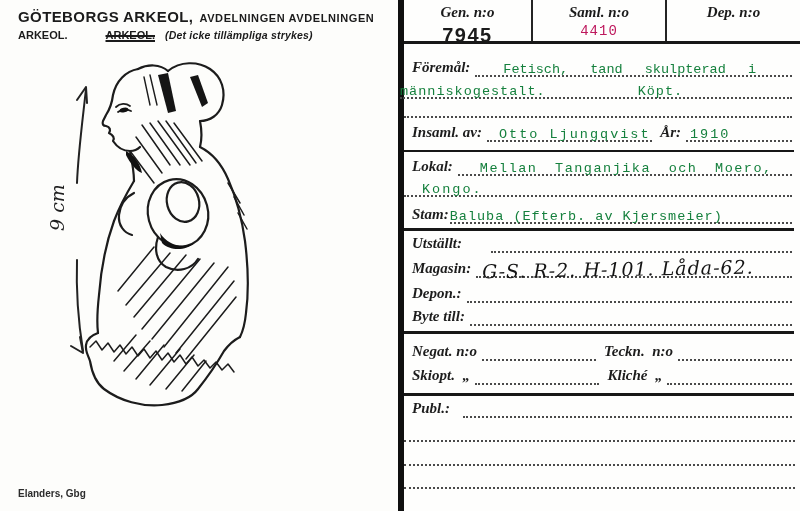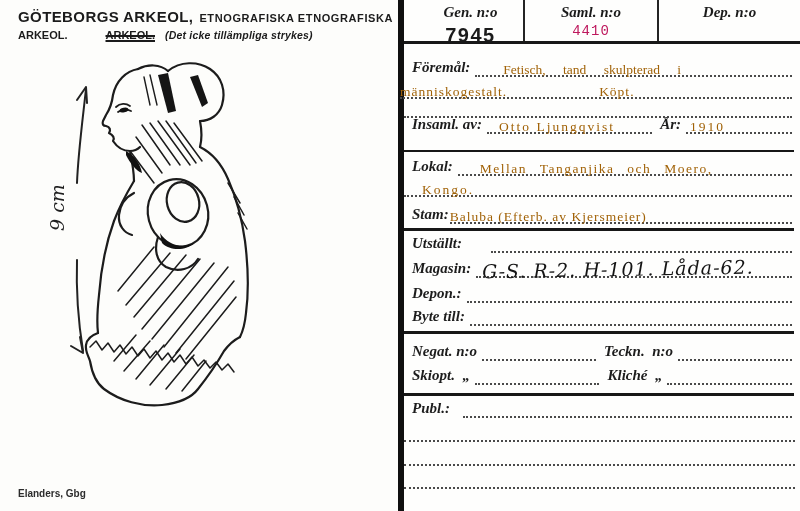--- a/index.html
+++ b/index.html
@@ -14,44 +14,44 @@
   .struck{margin-left:38px;text-decoration:underline line-through;text-decoration-thickness:1.5px;}
   .dept-note{margin-left:10px;font-style:italic;font-weight:bold;font-size:10.5px;letter-spacing:0.2px;}
   .printer{position:absolute;left:18px;top:488px;font-size:10px;font-weight:bold;color:#2c2c2c;}
   .sketch{position:absolute;left:30px;top:55px;}
 
   
   .card{position:absolute;left:398px;top:0;width:402px;height:511px;background:#fefefd;}
   .card-bar{position:absolute;left:0;top:0;width:6px;height:511px;background:#101010;}
   .id-row{position:absolute;left:6px;right:0;top:0;height:41px;border-bottom:3px solid #181818;display:flex;}
   .id-col{display:flex;flex-direction:column;align-items:center;padding-top:4px;}
-  .id-col.c1{width:105px;padding-left:14px;}
+  .id-col.c1{width:127px;}
   .id-col.c2{width:132px;border-left:2px solid #242424;}
   .id-col.c3{flex:1;border-left:2px solid #242424;}
   .id-label{font-family:"Liberation Serif",serif;font-style:italic;font-weight:600;font-size:15px;line-height:1.1;}
   .id-value-bold{font-weight:bold;font-size:20px;letter-spacing:1.5px;margin-top:3px;}
   .id-value-typed{font-family:"Liberation Mono","DejaVu Sans Mono",monospace;font-size:14px;letter-spacing:1px;margin-top:2px;color:#be185d;}
 
   .row{position:absolute;left:14px;right:8px;height:22px;display:flex;align-items:flex-end;}
   .lbl{font-family:"Liberation Serif",serif;font-style:italic;font-weight:600;font-size:15px;color:#1d1d1d;
        white-space:pre;padding-right:5px;line-height:1;padding-bottom:2px;}
   .dots{flex:1;border-bottom:2px dotted #4a4a4a;display:flex;align-items:flex-end;height:100%;min-width:0;}
-  .typed{font-family:Liberation Serif, serif;font-size:13.5px;color:#a16207;
+  .typed{font-family:Liberation Mono, monospace;font-size:13.5px;color:#15803d;
          white-space:pre;line-height:1;transform:translateY(1px);}
   .hand{font-family:"DejaVu Serif",serif;font-style:italic;font-size:19px;color:#141414;white-space:pre;
         line-height:1;transform:translateY(3px) rotate(-1deg);letter-spacing:1px;}
   .sep{position:absolute;left:6px;right:6px;background:#171717;height:2px;}
 </style>
 </head>
 <body>
 
 <div class="page">
 
   <div class="museum-line">
-    <span class="museum-title">GÖTEBORGS ARKEOL,</span><span class="museum-sub">ETNOGRAFISKA ETNOGRAFISKA</span>
+    <span class="museum-title">GÖTEBORGS ARKEOL,</span><span class="museum-sub">AVDELNINGEN AVDELNINGEN</span>
   </div>
   <div class="dept-line">
     <span>ARKEOL.</span><span class="struck">ARKEOL.</span><span class="dept-note">(Det icke tillämpliga strykes)</span>
   </div>
 
   <svg class="sketch" width="280" height="360" viewBox="0 0 280 360">
     <g stroke="#1c1c1c" stroke-width="2.2" fill="none" stroke-linecap="round" stroke-linejoin="round">
 
       <path d="M108,14 C96,16 86,26 83,40 C82,48 80,54 76,60 L73,66 C72,69 73,71 76,71 C80,72 81,75 79,78 C83,80 85,83 83,86 C87,92 93,96 100,96 C104,96 108,94 110,92"></path>
       <path d="M86,52 C90,48 96,48 100,51" stroke-width="1.8"></path>
@@ -133,21 +133,21 @@
     <div class="row" style="top:77px;left:2px">
       <span class="dots">
         <span class="typed" style="letter-spacing:1px">människogestalt.</span>
         <span class="typed" style="margin-left:92px;letter-spacing:1px">Köpt.</span>
       </span>
     </div>
     <div class="row" style="top:96px;left:6px">
       <span class="dots"></span>
     </div>
 
-    <div class="row" style="top:112px">
+    <div class="row" style="top:120px">
       <span class="lbl">Insaml. av:</span>
       <span class="dots">
         <span class="typed" style="margin-left:12px;letter-spacing:2px">Otto Ljungqvist</span>
       </span>
       <span class="lbl" style="padding-left:8px">År:</span>
       <span class="dots" style="flex:0 0 106px">
         <span class="typed" style="margin-left:4px;letter-spacing:2px">1910</span>
       </span>
     </div>
     <div class="sep" style="top:150px"></div>

